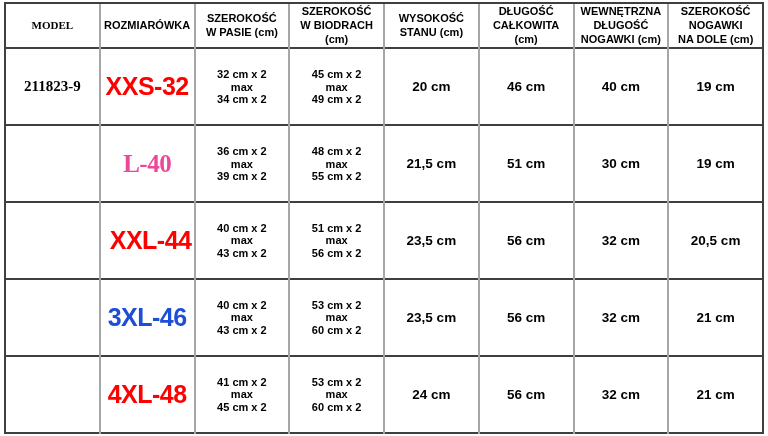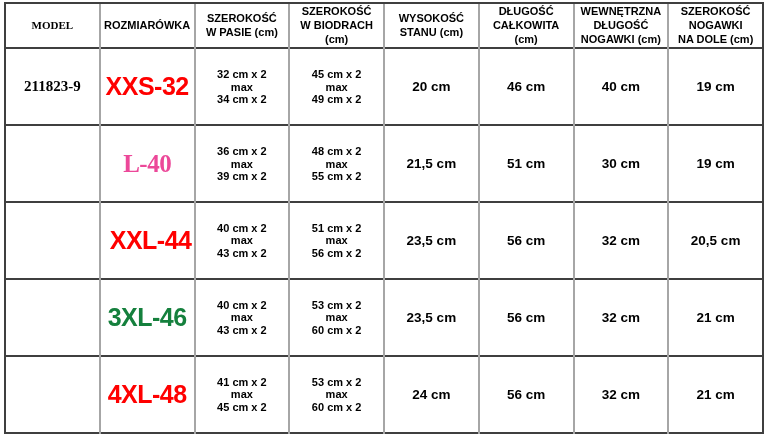--- a/index.html
+++ b/index.html
@@ -136,21 +136,21 @@
     <td class="multi-cell">51 cm x 2
 max
 56 cm x 2</td>
     <td class="value-cell">23,5 cm</td>
     <td class="value-cell">56 cm</td>
     <td class="value-cell">32 cm</td>
     <td class="value-cell">20,5 cm</td>
   </tr>
         <tr>
     <td class="model-cell"></td>
-    <td class="size-cell" style="color: #15803d;">3XL-46</td>
+    <td class="size-cell" style="color: #1d4ed8;">3XL-46</td>
     <td class="multi-cell">40 cm x 2
 max
 43 cm x 2</td>
     <td class="multi-cell">53 cm x 2
 max
 60 cm x 2</td>
     <td class="value-cell">23,5 cm</td>
     <td class="value-cell">56 cm</td>
     <td class="value-cell">32 cm</td>
     <td class="value-cell">21 cm</td>

